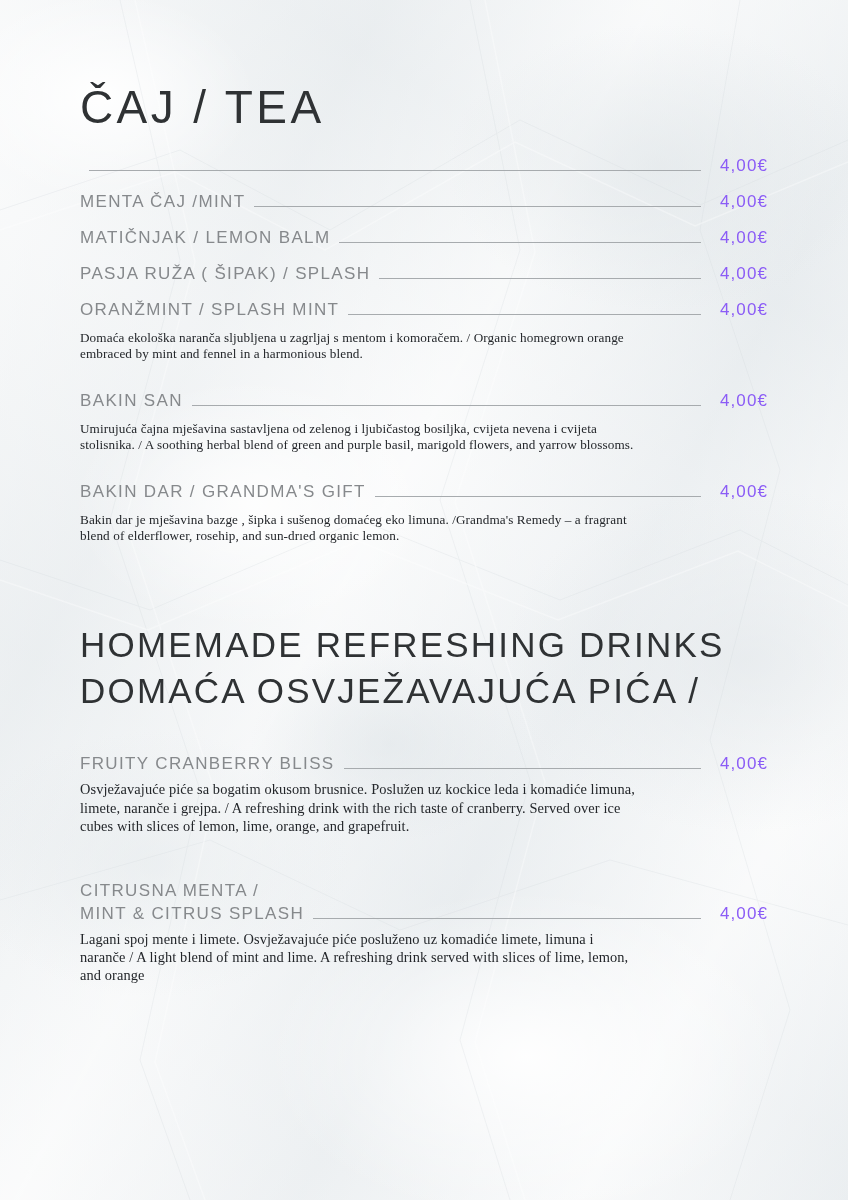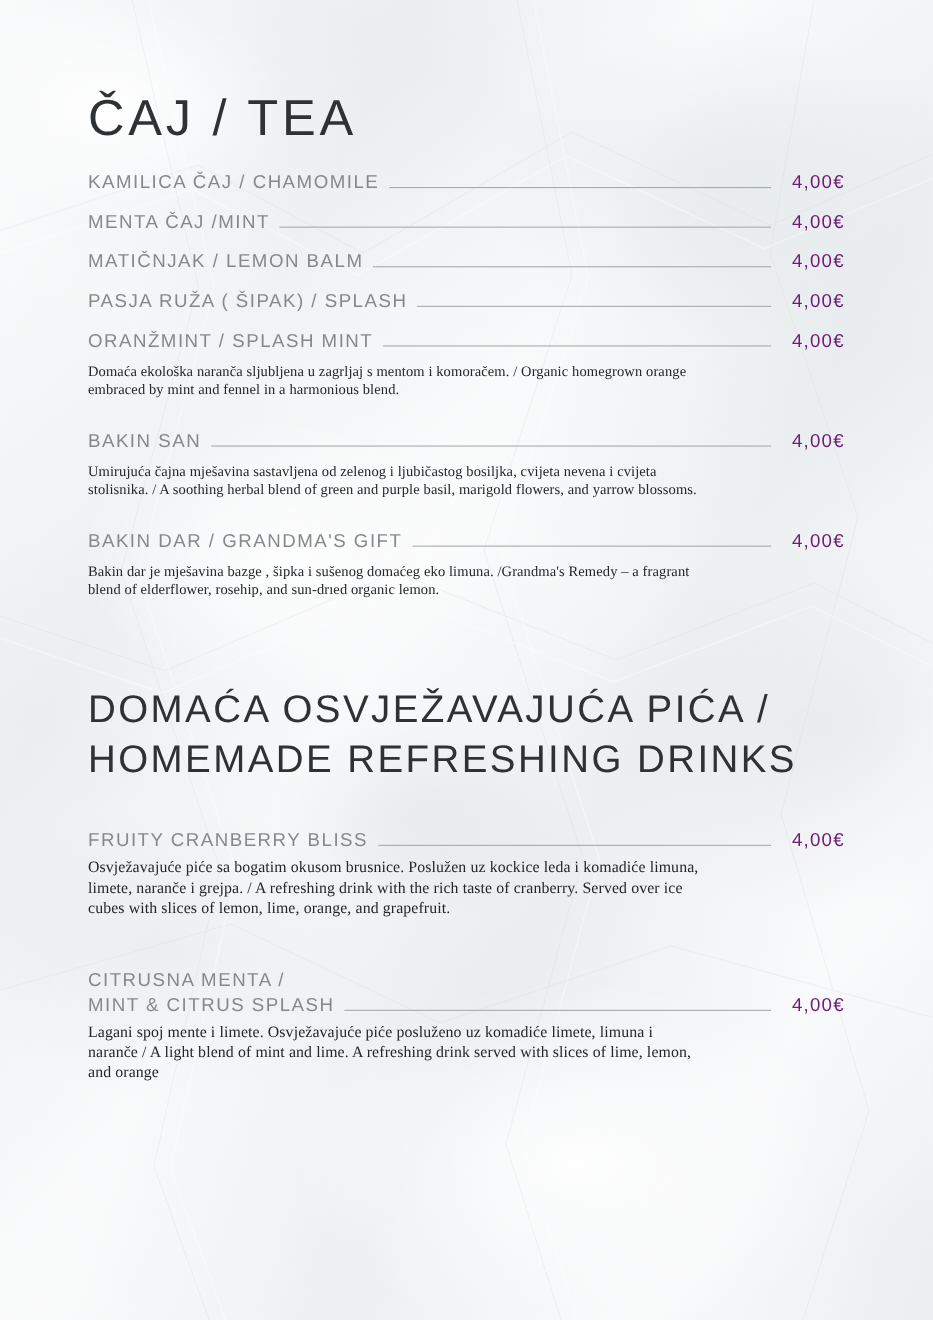--- a/index.html
+++ b/index.html
@@ -90,21 +90,21 @@
     flex: 1 1 auto;
     height: 1px;
     background: #a7abae;
     margin: 0 9px 4px 9px;
     min-width: 14px;
   }
   .item-price {
     font-size: 17px;
     font-weight: 300;
     letter-spacing: 1.1px;
-    color: #701a75;
+    color: #8b5cf6;
     flex: 0 0 auto;
     text-align: right;
     min-width: 58px;
   }
   .item-name-stack .item-name-line1 {
     font-size: 17px;
     font-weight: 300;
     letter-spacing: 1.35px;
     color: #86898c;
     white-space: nowrap;
@@ -154,21 +154,20 @@
 
 <div class="page">
 
   <section class="section" id="section-tea">
     <h1 class="section-title">ČAJ / TEA</h1>
 
     <div class="items">
 
       <div class="item tea-simple">
         <div class="item-row">
-          <span class="item-name">KAMILICA ČAJ / CHAMOMILE</span>
           <span class="leader"></span>
           <span class="item-price">4,00€</span>
         </div>
       </div>
 
       <div class="item tea-simple">
         <div class="item-row">
           <span class="item-name">MENTA ČAJ /MINT</span>
           <span class="leader"></span>
           <span class="item-price">4,00€</span>
@@ -219,22 +218,22 @@
           <span class="leader"></span>
           <span class="item-price">4,00€</span>
         </div>
         <div class="item-desc">Bakin dar je mješavina bazge , šipka i sušenog domaćeg eko limuna. /Grandma's Remedy – a fragrant blend of elderflower, rosehip, and sun-drıed organic lemon.</div>
       </div>
 
     </div>
   </section>
 
   <section class="section" id="section-drinks">
+    <h1 class="section-title small">HOMEMADE REFRESHING DRINKS</h1>
     <h1 class="section-title small">DOMAĆA OSVJEŽAVAJUĆA PIĆA /</h1>
-    <h1 class="section-title small">HOMEMADE REFRESHING DRINKS</h1>
 
     <div class="items">
 
       <div class="item">
         <div class="item-row">
           <span class="item-name">FRUITY CRANBERRY BLISS</span>
           <span class="leader"></span>
           <span class="item-price">4,00€</span>
         </div>
         <div class="item-desc big">Osvježavajuće piće sa bogatim okusom brusnice. Poslužen uz kockice leda i komadiće limuna, limete, naranče i grejpa. / A refreshing drink with the rich taste of cranberry. Served over ice cubes with slices of lemon, lime, orange, and grapefruit.</div>

